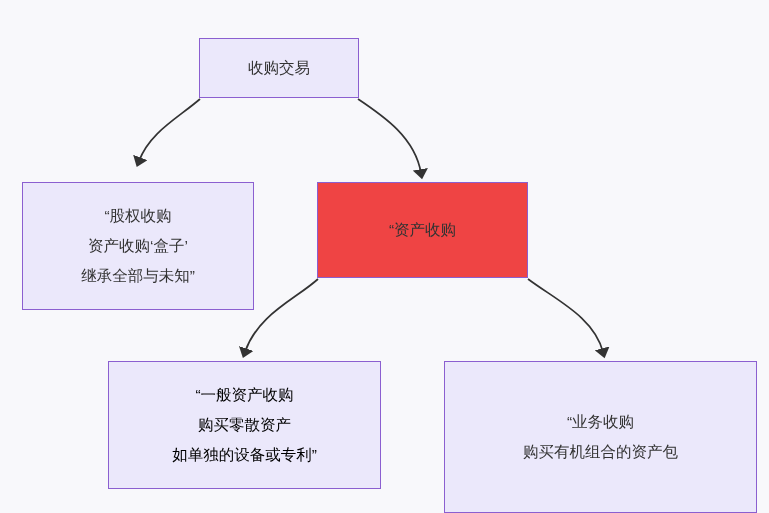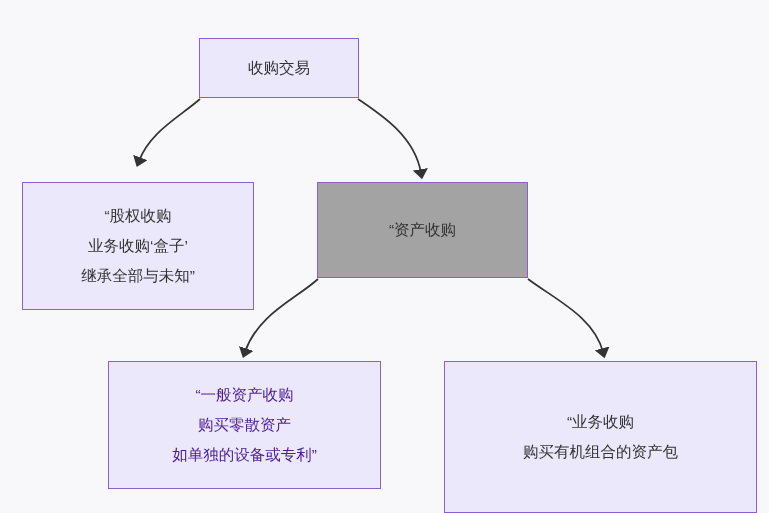--- a/index.html
+++ b/index.html
@@ -60,29 +60,29 @@
     <path class="edge" fill="none" stroke="#333333" stroke-width="1.7" marker-end="url(#arrowhead)" d="M 318 279 C 296 299 258 314 245 352"></path>
     <path class="edge" fill="none" stroke="#333333" stroke-width="1.7" marker-end="url(#arrowhead)" d="M 528 279 C 556 300 594 317 603 352"></path>
   </svg>
 
   <div class="node" id="node-root" style="left: 199px; top: 38px; width: 160px; height: 60px; background: rgb(235, 232, 251); border-color: rgb(139, 95, 208); color: rgb(51, 51, 51);">
     <span class="node-line">收购交易</span>
   </div>
 
   <div class="node" id="node-equity" style="left: 22px; top: 170px; width: 232px; height: 128px; background: rgb(235, 232, 251); border-color: rgb(139, 95, 208); color: rgb(51, 51, 51); margin-top: 12px;">
     <span class="node-line">“股权收购</span>
-    <span class="node-line">业务收购‘盒子’</span>
+    <span class="node-line">资产收购‘盒子’</span>
     <span class="node-line">继承全部与未知”</span>
   </div>
 
-  <div class="node" id="node-asset" style="left: 317px; top: 182px; width: 211px; height: 96px; background: #a3a3a3; border-color: rgb(139, 95, 208); color: rgb(51, 51, 51);">
+  <div class="node" id="node-asset" style="left: 317px; top: 182px; width: 211px; height: 96px; background: #ef4444; border-color: rgb(139, 95, 208); color: rgb(51, 51, 51);">
     <span class="node-line">“资产收购</span>
   </div>
 
-  <div class="node" id="node-general-asset" style="left: 108px; top: 361px; width: 273px; height: 128px; background: rgb(235, 232, 251); border-color: rgb(139, 95, 208); color: #4c1d95;">
+  <div class="node" id="node-general-asset" style="left: 108px; top: 361px; width: 273px; height: 128px; background: rgb(235, 232, 251); border-color: rgb(139, 95, 208); color: #000000;">
     <span class="node-line">“一般资产收购</span>
     <span class="node-line">购买零散资产</span>
     <span class="node-line">如单独的设备或专利”</span>
   </div>
 
   <div class="node" id="node-business" style="left: 444px; top: 361px; width: 313px; height: 152px; background: rgb(235, 232, 251); border-color: rgb(139, 95, 208); color: rgb(51, 51, 51);">
     <span class="node-line">“业务收购</span>
     <span class="node-line">购买有机组合的资产包</span>
   </div>
 

